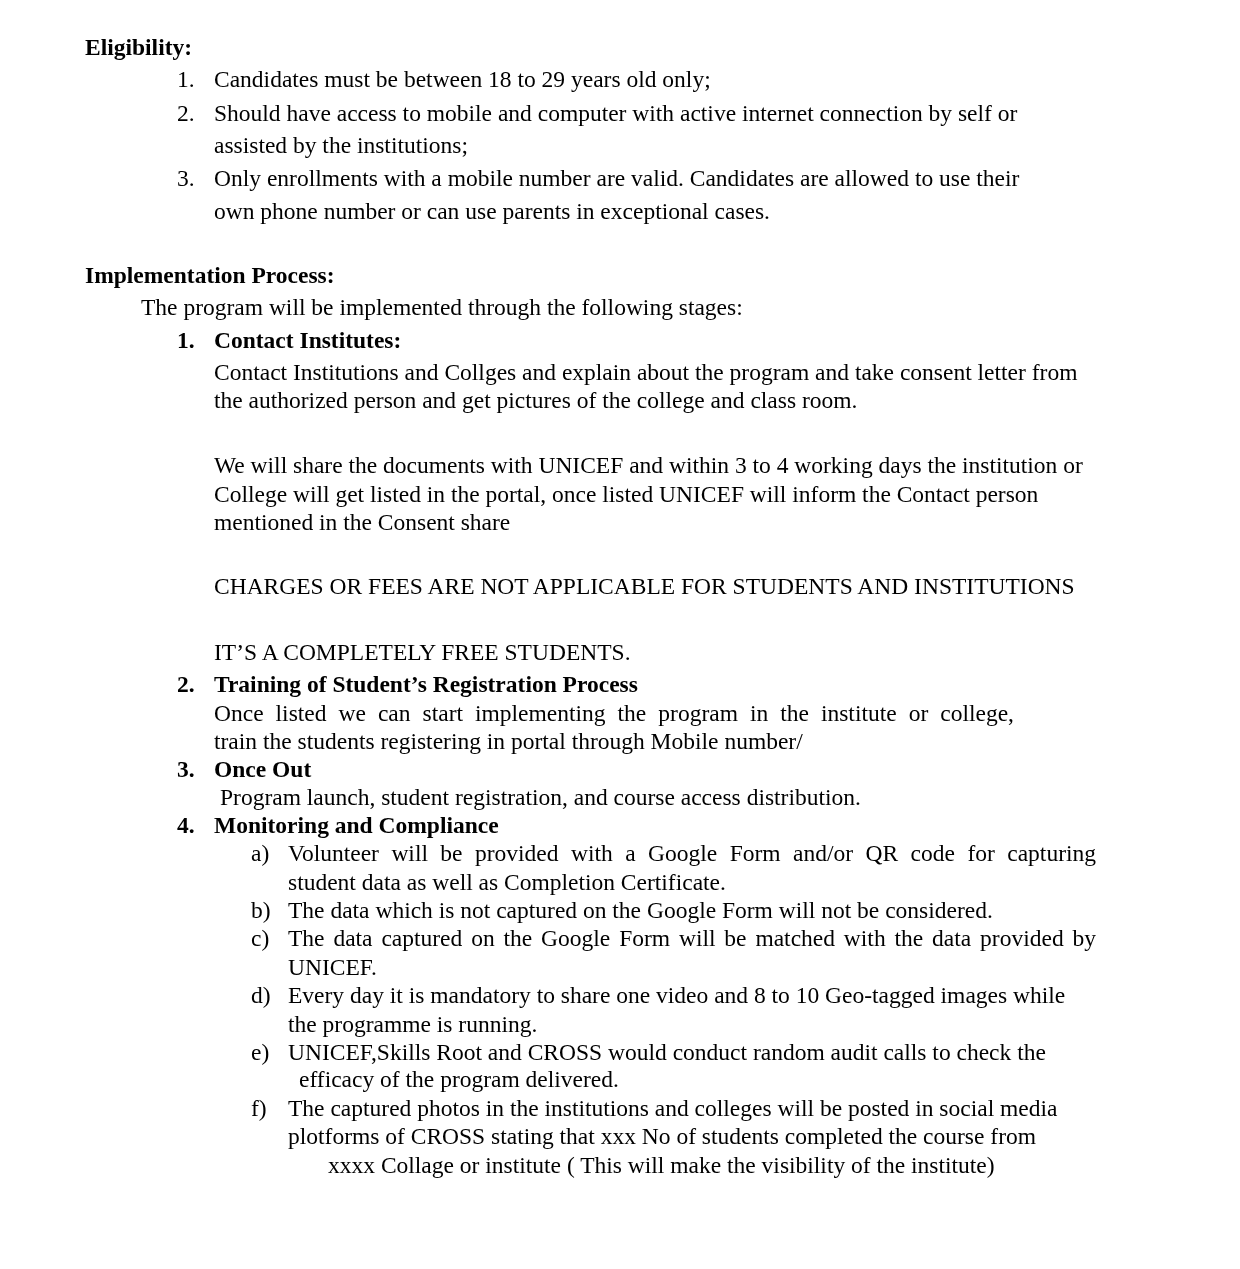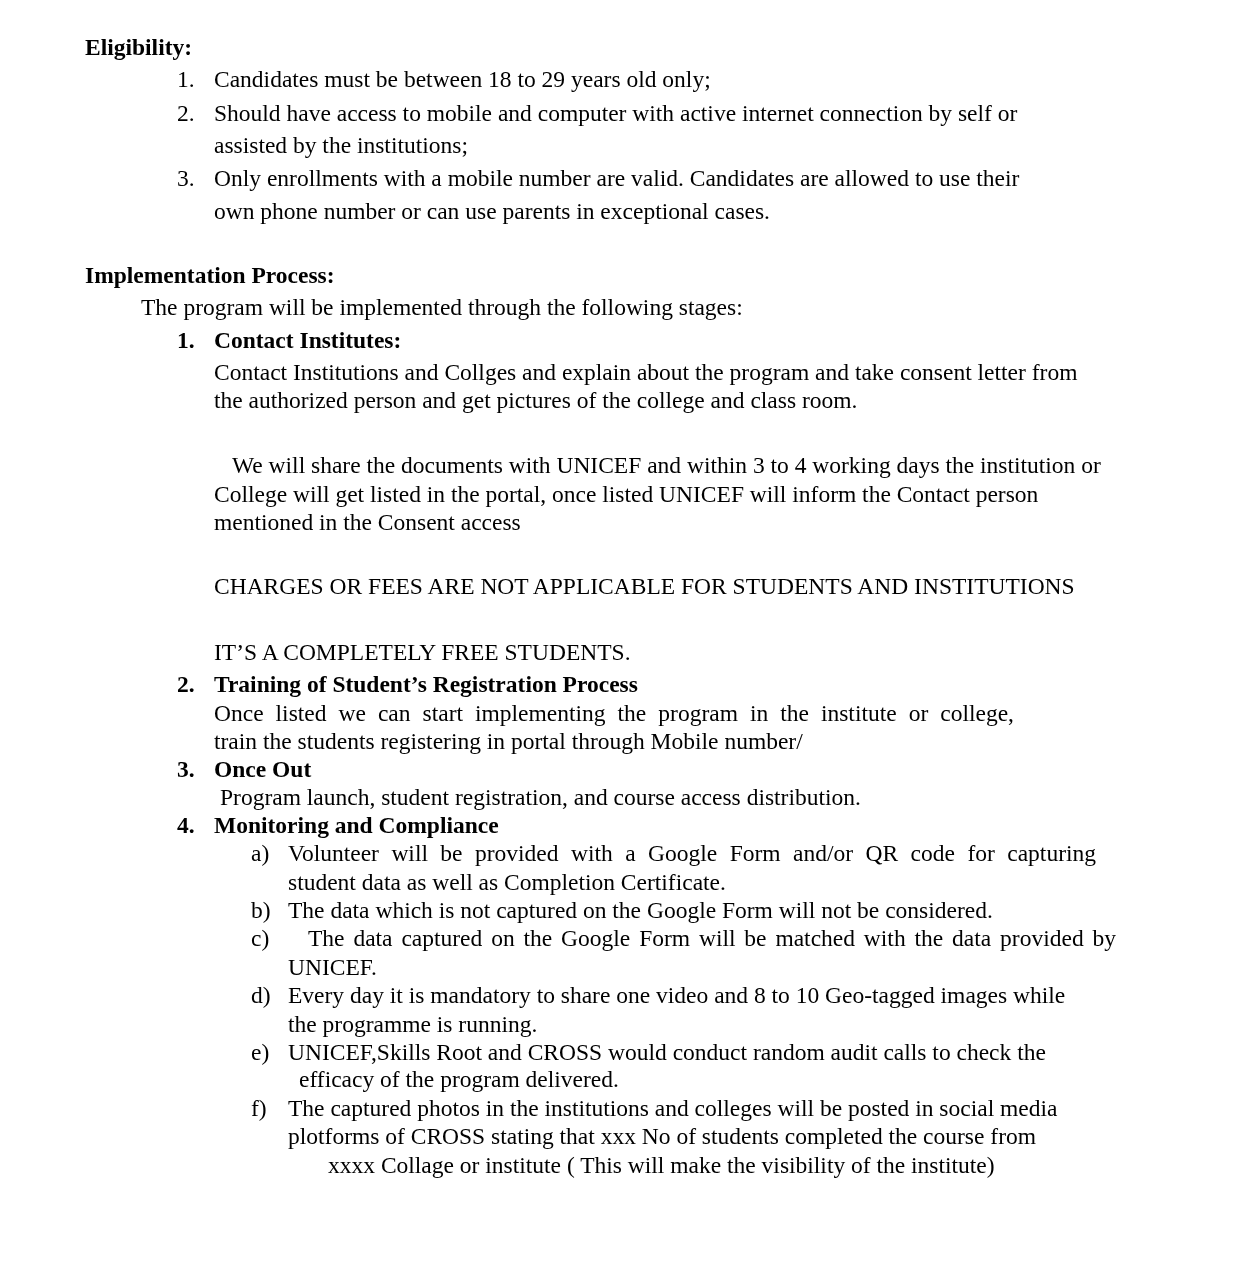--- a/index.html
+++ b/index.html
@@ -50,23 +50,23 @@
   <div class="abs b" style="left:85px; top:262px;">Implementation Process:</div>
   <div class="abs" style="left:141px; top:294px;">The program will be implemented through the following stages:</div>
 
   <div>
     <span class="num b" style="left:177px; top:327px;">1.</span>
     <span class="line b" style="left:214px; top:327px;">Contact Institutes:</span>
 
     <span class="line" style="left:214px; top:359px;">Contact Institutions and Collges and explain about the program and take consent letter from</span>
     <span class="line" style="left:214px; top:387px;">the authorized person and get pictures of the college and class room.</span>
 
-    <span class="line" style="left:214px; top:452px;margin-left:18px;">We will share the documents with UNICEF and within 3 to 4 working days the institution or</span>
+    <span class="line" style="left:214px; top:452px;">We will share the documents with UNICEF and within 3 to 4 working days the institution or</span>
     <span class="line" style="left:214px; top:481px;">College will get listed in the portal, once listed UNICEF will inform the Contact person</span>
-    <span class="line" style="left:214px; top:509px;">mentioned in the Consent access</span>
+    <span class="line" style="left:214px; top:509px;">mentioned in the Consent share</span>
 
     <span class="line" style="left:214px; top:573px;">CHARGES OR FEES ARE NOT APPLICABLE FOR STUDENTS AND INSTITUTIONS</span>
 
     <span class="line" style="left:214px; top:639px;">IT’S A COMPLETELY FREE STUDENTS.</span>
   </div>
 
   <div>
     <span class="num b" style="left:177px; top:671px;">2.</span>
     <span class="line b" style="left:214px; top:671px;">Training of Student’s Registration Process</span>
     <span class="just" style="left:214px; top:700px; width:800px;">Once listed we can start implementing the program in the institute or college,</span>
@@ -89,21 +89,21 @@
       <span class="line" style="left:288px; top:869px;">student data as well as Completion Certificate.</span>
     </div>
 
     <div>
       <span class="num" style="left:251px; top:897px;">b)</span>
       <span class="line" style="left:288px; top:897px;">The data which is not captured on the Google Form will not be considered.</span>
     </div>
 
     <div>
       <span class="num" style="left:251px; top:925px;">c)</span>
-      <span class="just" style="left:288px; top:925px; width:808px;margin-left:20px;">The data captured on the Google Form will be matched with the data provided by</span>
+      <span class="just" style="left:288px; top:925px; width:808px;">The data captured on the Google Form will be matched with the data provided by</span>
       <span class="line" style="left:288px; top:954px;">UNICEF.</span>
     </div>
 
     <div>
       <span class="num" style="left:251px; top:982px;">d)</span>
       <span class="line" style="left:288px; top:982px;">Every day it is mandatory to share one video and 8 to 10 Geo-tagged images while</span>
       <span class="line" style="left:288px; top:1011px;">the programme is running.</span>
     </div>
 
     <div>

